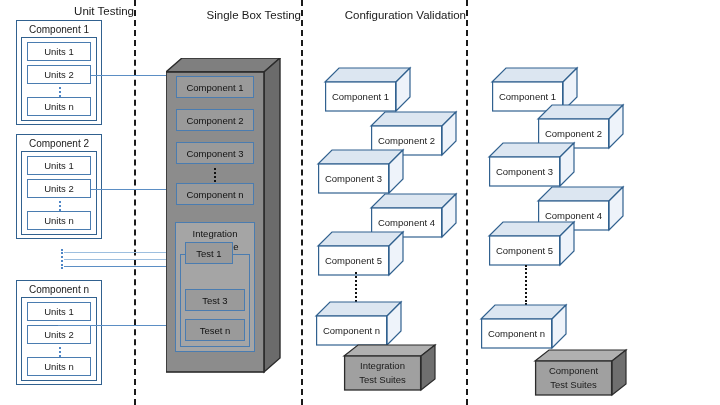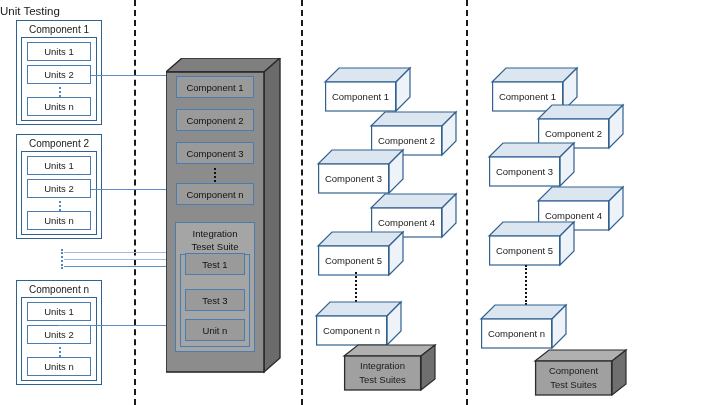--- a/index.html
+++ b/index.html
@@ -12,21 +12,21 @@
   .stage{position:absolute;left:0;top:0;width:720px;height:405px;}
 
   
   .divider{
     position:absolute;top:0;width:0;height:405px;
     border-left:2px dashed #1a1a1a;
   }
 
   
   .col-title{
-    position:absolute;text-align:left;
+    position:absolute;text-align:right;
     font-size:11.5px;color:#1a1a1a;line-height:14px;
   }
 
   
   .comp-outer{
     position:absolute;border:1.3px solid #31618f;background:#ffffff;
     box-sizing:border-box;
   }
   .comp-label{
     position:absolute;left:0;right:0;text-align:center;
@@ -101,21 +101,23 @@
 <body>
 
 <div class="stage">
 
   <div class="divider" style="left:134px"></div>
   <div class="divider" style="left:301px"></div>
   <div class="divider" style="left:466px"></div>
 
   <div class="col-title" style="left:0px;top:4px;width:134px">Unit Testing</div>
 
-
+  <div class="col-title" style="left:134px;top:8px;width:167px">Single Box Testing</div>
+
+  <div class="col-title" style="left:301px;top:8px;width:165px">Configuration Validation</div>
 
 
   <div class="comp-outer" style="left:16px;top:20px;width:86px;height:105px">
     <div class="comp-label" style="top:3px">Component 1</div>
   </div>
   <div class="comp-inner" style="left:21px;top:37px;width:76px;height:84px"></div>
   <div class="unit-box" style="left:27px;top:42px;width:64px;height:19px">Units 1</div>
   <div class="unit-box" style="left:27px;top:65px;width:64px;height:19px">Units 2</div>
   <div class="vdots" style="left:59px;top:87px;height:10px"></div>
   <div class="unit-box" style="left:27px;top:97px;width:64px;height:19px">Units n</div>
@@ -169,23 +171,23 @@
     <div class="bb-item" style="left:10px;top:51px;width:78px;height:22px">Component 2</div>
     <div class="bb-item" style="left:10px;top:84px;width:78px;height:22px">Component 3</div>
     <div class="vdots-dark" style="left:48px;top:110px;height:14px"></div>
     <div class="bb-item" style="left:10px;top:125px;width:78px;height:22px">Component n</div>
 
     <div class="bb-suite" style="left:9px;top:164px;width:80px;height:130px">
       <div class="bb-suite-title" style="top:5px">Integration</div>
       <div class="bb-suite-title" style="top:18px">Teset Suite</div>
     </div>
     <div class="bb-suite-inner" style="left:14px;top:196px;width:70px;height:93px"></div>
-    <div class="bb-test" style="left:19px;top:195px;width:60px;height:22px">Test 1</div>
+    <div class="bb-test" style="left:19px;top:184px;width:48px;height:22px">Test 1</div>
     <div class="bb-test" style="left:19px;top:231px;width:60px;height:22px">Test 3</div>
-    <div class="bb-test" style="left:19px;top:261px;width:60px;height:22px">Unit n</div>
+    <div class="bb-test" style="left:19px;top:261px;width:60px;height:22px">Teset n</div>
   </div>
 
   <div class="box3d" style="left:325px;top:68px">
     <svg width="86" height="44">
       <polygon points="0,14 14,0 85,0 71,14" fill="#dce6f1" stroke="#31618f" stroke-width="1.2"></polygon>
       <polygon points="71,14 85,0 85,29 71,43" fill="#eef3fa" stroke="#31618f" stroke-width="1.2"></polygon>
       <rect x="0.6" y="14" width="70" height="29" fill="#ffffff" stroke="#31618f" stroke-width="1.2"></rect>
     </svg>
     <div class="lbl" style="left:0;top:14px;width:71px;height:29px">Component 1</div>
   </div>

